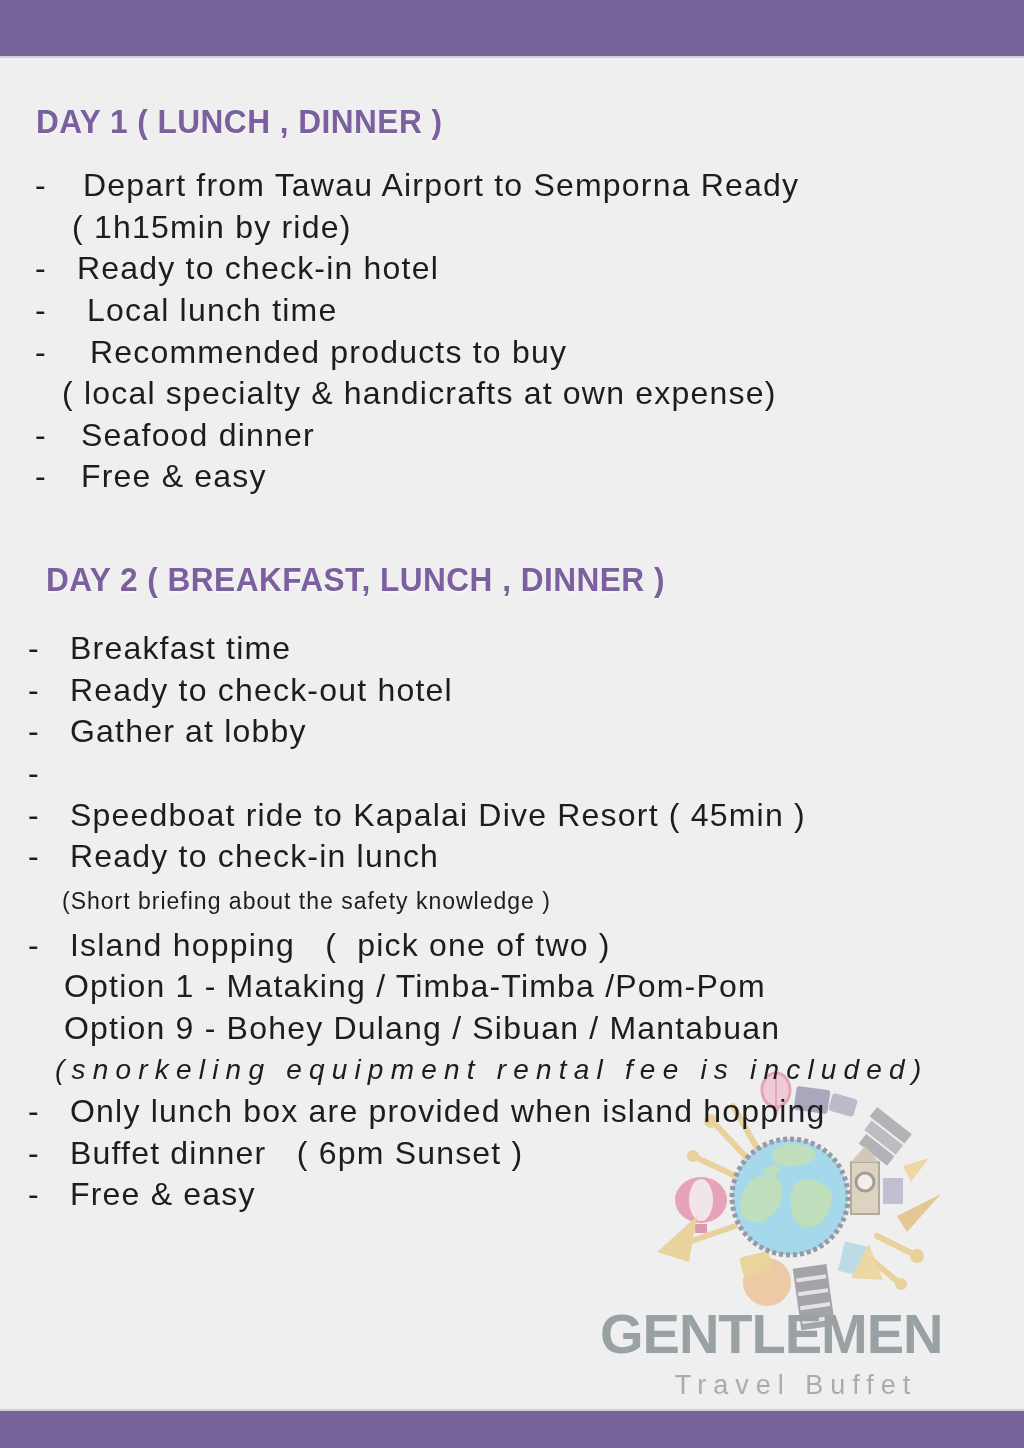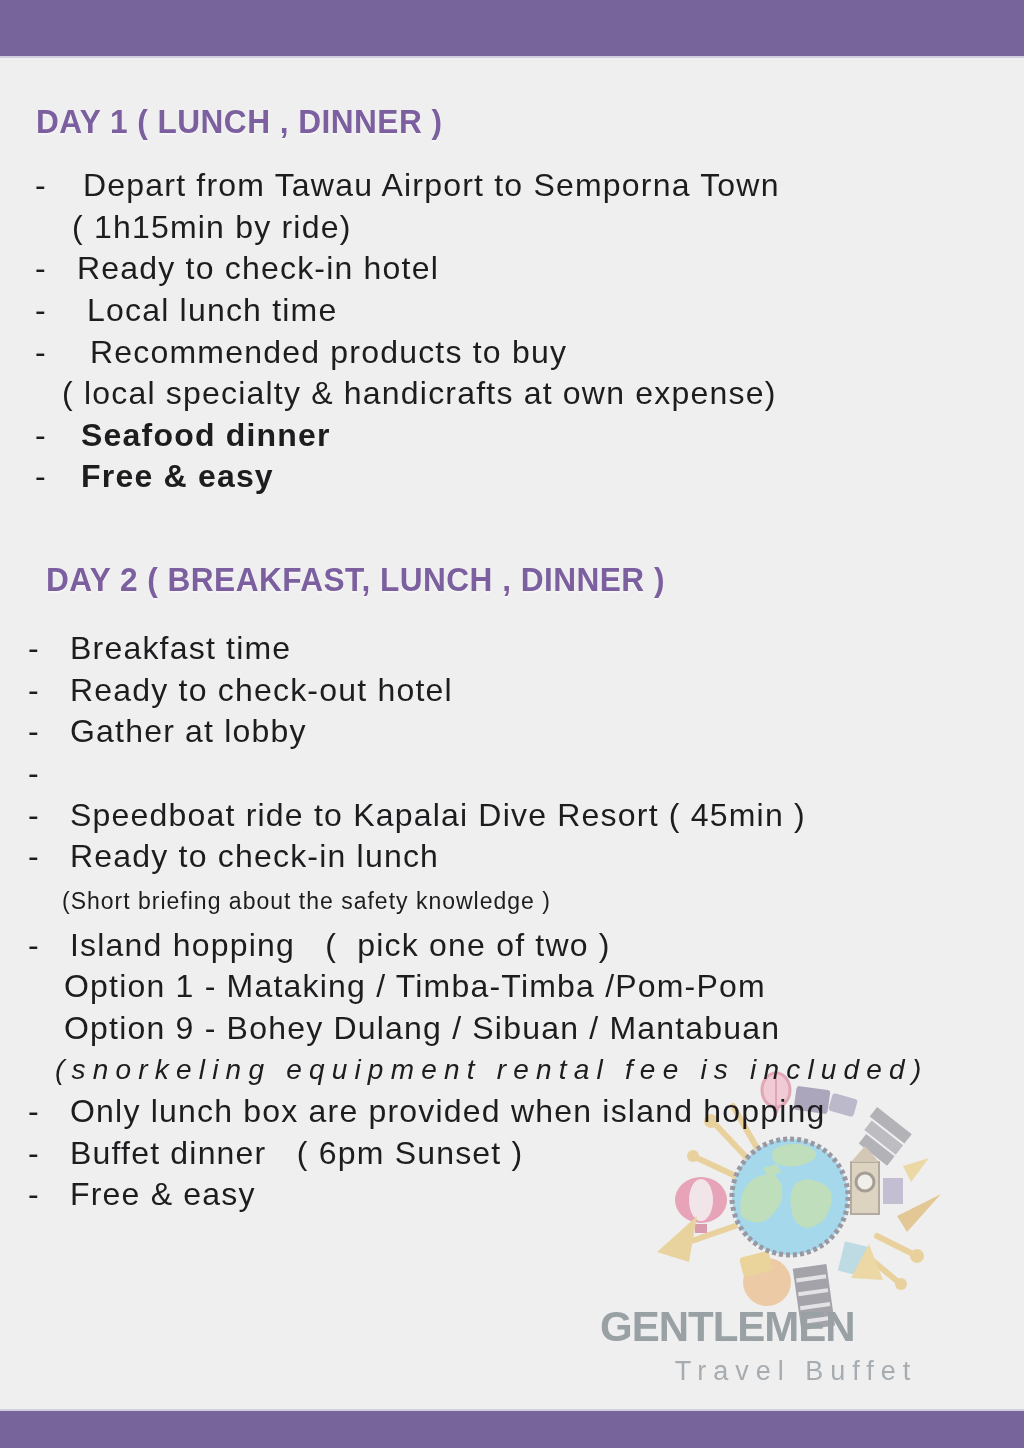--- a/index.html
+++ b/index.html
@@ -50,36 +50,36 @@
     letter-spacing:1.2px;
     white-space:pre;
   }
   .dash{flex:0 0 42px;}
   .text{white-space:pre;}
 
   
   .t6 .text{padding-left:6px;}
   .t10 .text{padding-left:10px;}
   .t13 .text{padding-left:13px;}
-  .t4 .text{padding-left:4px;font-weight:bold;}
+  .t4 .text{padding-left:4px;}
   .cont.c37{padding-left:37px;}
   .cont.c27{padding-left:27px;}
   .cont.c34{padding-left:34px;}
   .cont.c36{padding-left:36px;}
   .cont.c27s{padding-left:27px;}
 
   .l-short{height:47px;font-size:23px;letter-spacing:1px;}
   .l-snork{font-size:28px;letter-spacing:7.2px;font-style:italic;}
 
   
   .logo-art{position:absolute;left:645px;top:1066px;width:320px;height:270px;z-index:1;}
   .logo-art svg{width:100%;height:100%;}
   .logo-text{position:absolute;left:600px;top:1306px;width:392px;z-index:1;text-align:left;}
   .brand{
-    font-size:42px;font-weight:800;color:var(--brand-gray);
+    font-size:56px;font-weight:800;color:var(--brand-gray);
     letter-spacing:-1px;line-height:1;white-space:pre;
   }
   .tagline{
     margin-top:8px;text-align:center;
     font-size:27px;color:var(--brand-sub);letter-spacing:7px;white-space:pre;
   }
   .content{position:absolute;inset:0;z-index:2;}
 </style>
 </head>
 <body>
@@ -171,21 +171,21 @@
   <div class="logo-text">
     <div class="brand">GENTLEMEN</div>
     <div class="tagline">Travel Buffet</div>
   </div>
 
   <div class="content">
 
     <div class="heading" id="day1-title">DAY 1 ( LUNCH , DINNER )</div>
 
     <div class="list" id="day1-list">
-      <div class="line t6"><span class="dash">-</span><span class="text">Depart from Tawau Airport to Semporna Town</span></div>
+      <div class="line t6"><span class="dash">-</span><span class="text">Depart from Tawau Airport to Semporna Ready</span></div>
       <div class="line cont c37"><span class="text">( 1h15min by ride)</span></div>
       <div class="line"><span class="dash">-</span><span class="text">Ready to check-in hotel</span></div>
       <div class="line t10"><span class="dash">-</span><span class="text">Local lunch time</span></div>
       <div class="line t13"><span class="dash">-</span><span class="text">Recommended products to buy</span></div>
       <div class="line cont c27"><span class="text">( local specialty &amp; handicrafts at own expense)</span></div>
       <div class="line t4"><span class="dash">-</span><span class="text">Seafood dinner</span></div>
       <div class="line t4"><span class="dash">-</span><span class="text">Free &amp; easy</span></div>
     </div>
 
     <div class="heading" id="day2-title">DAY 2 ( BREAKFAST, LUNCH , DINNER )</div>

